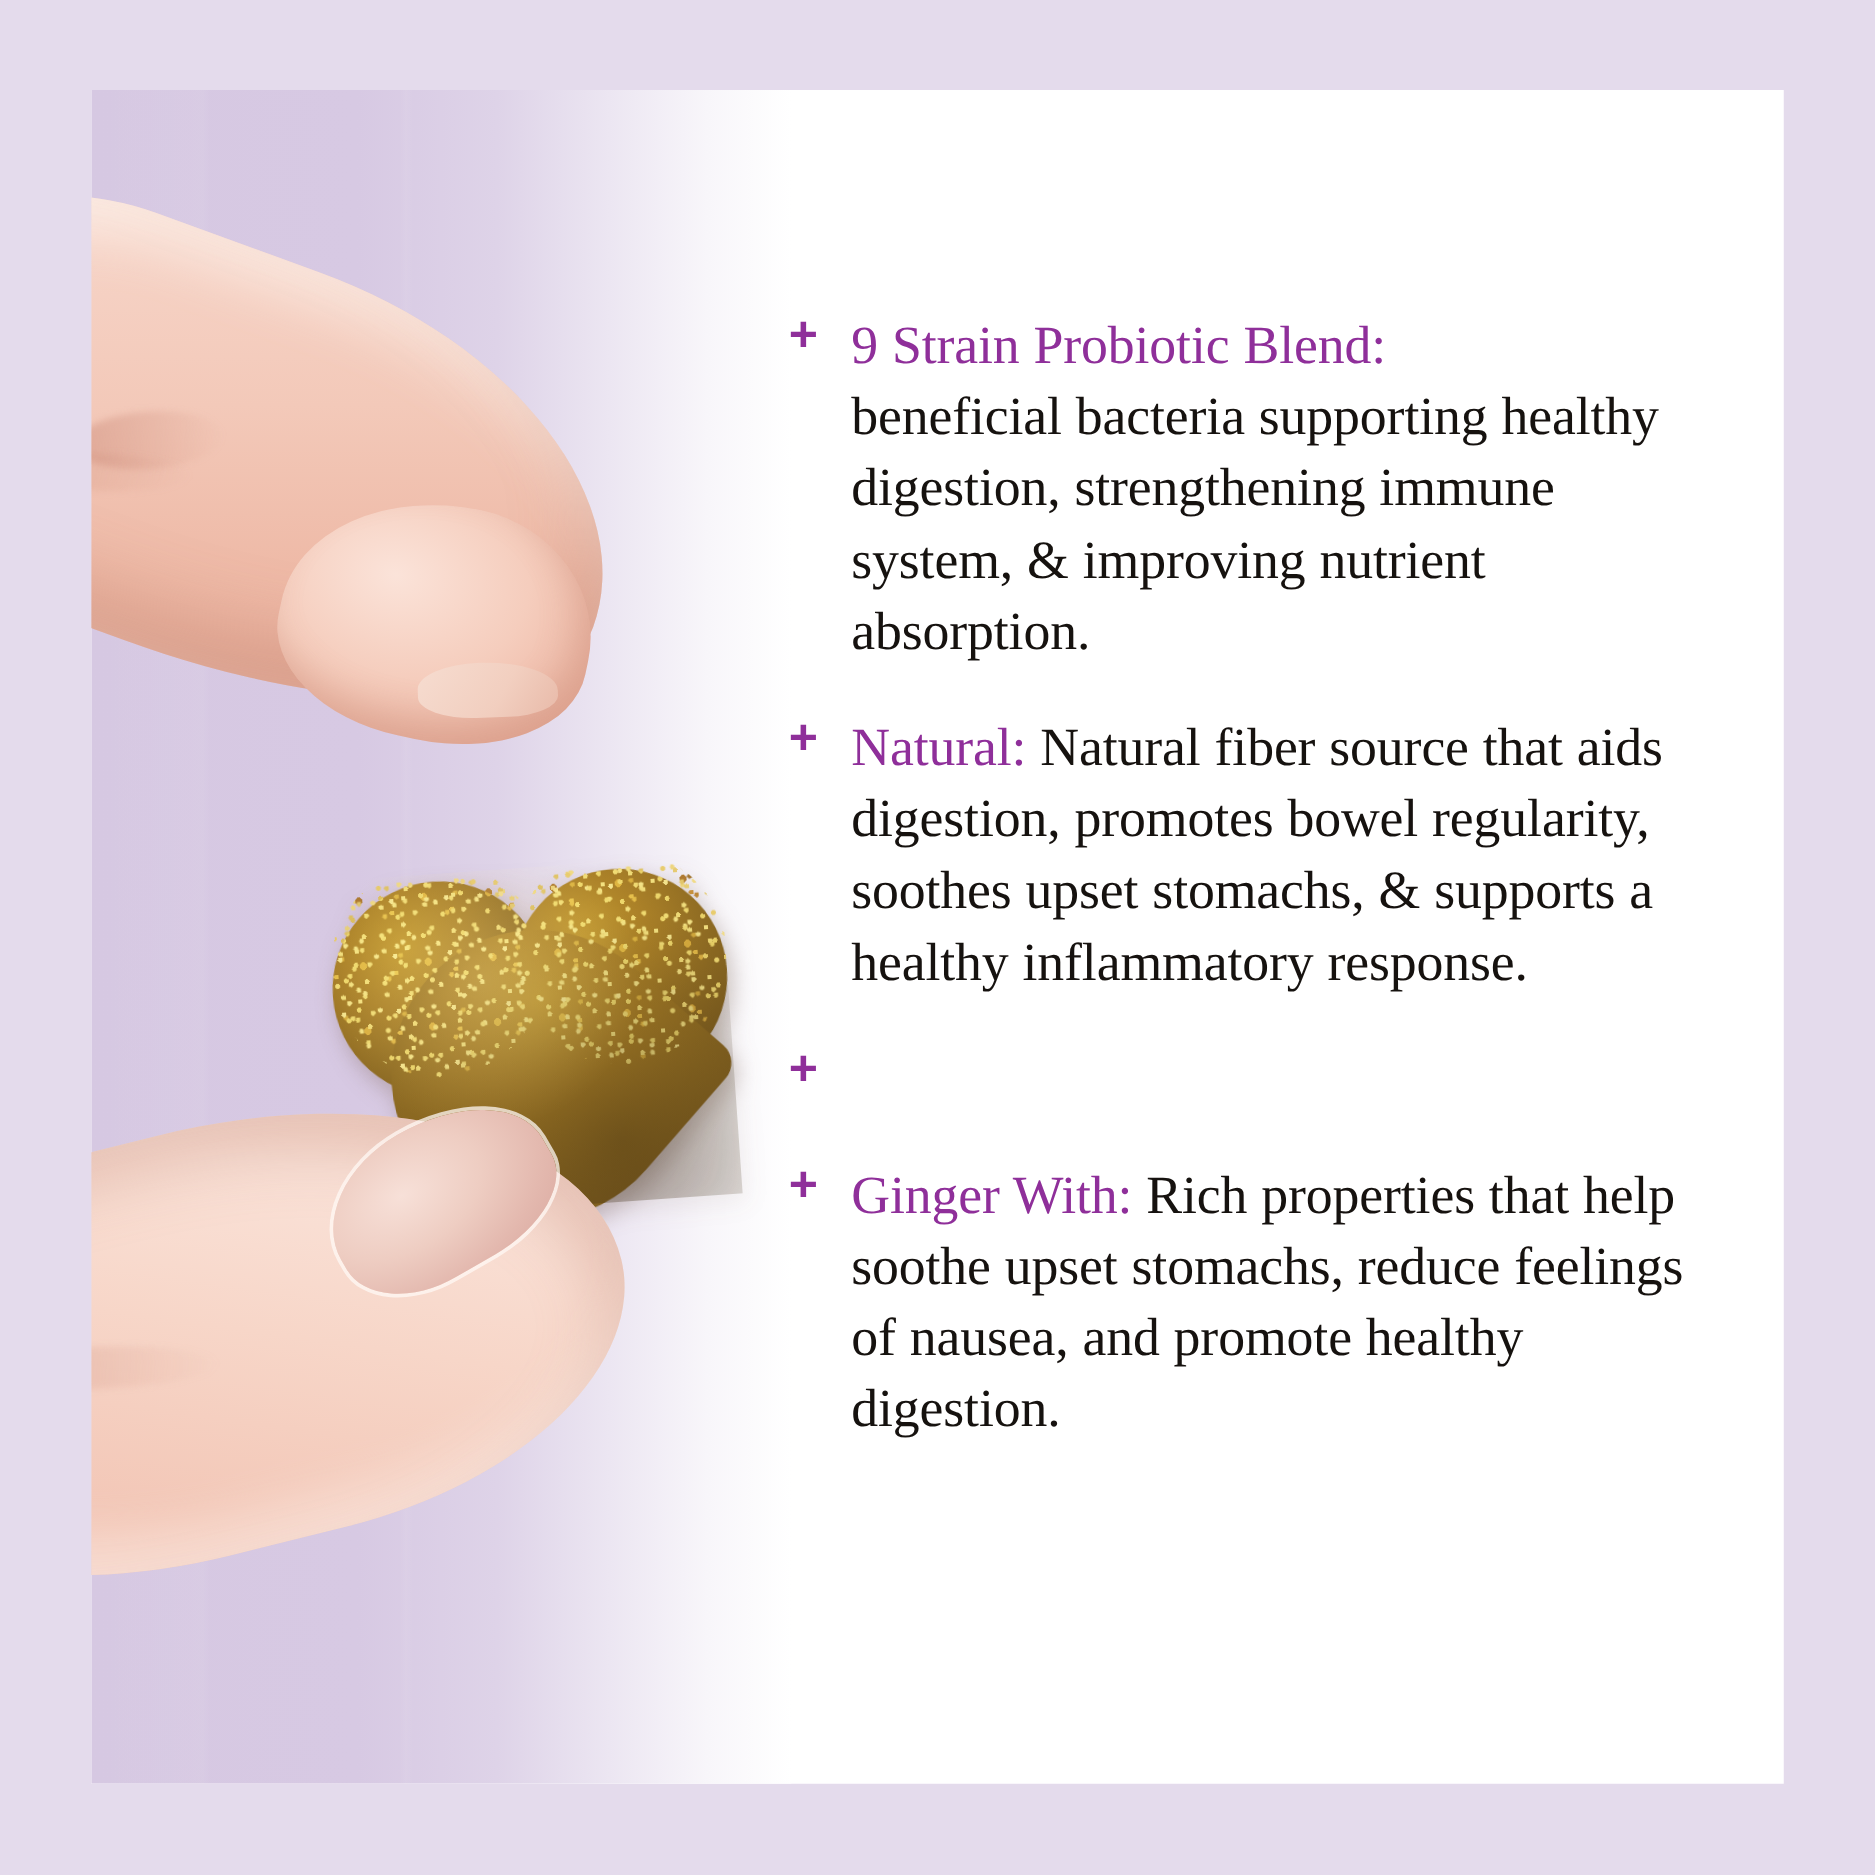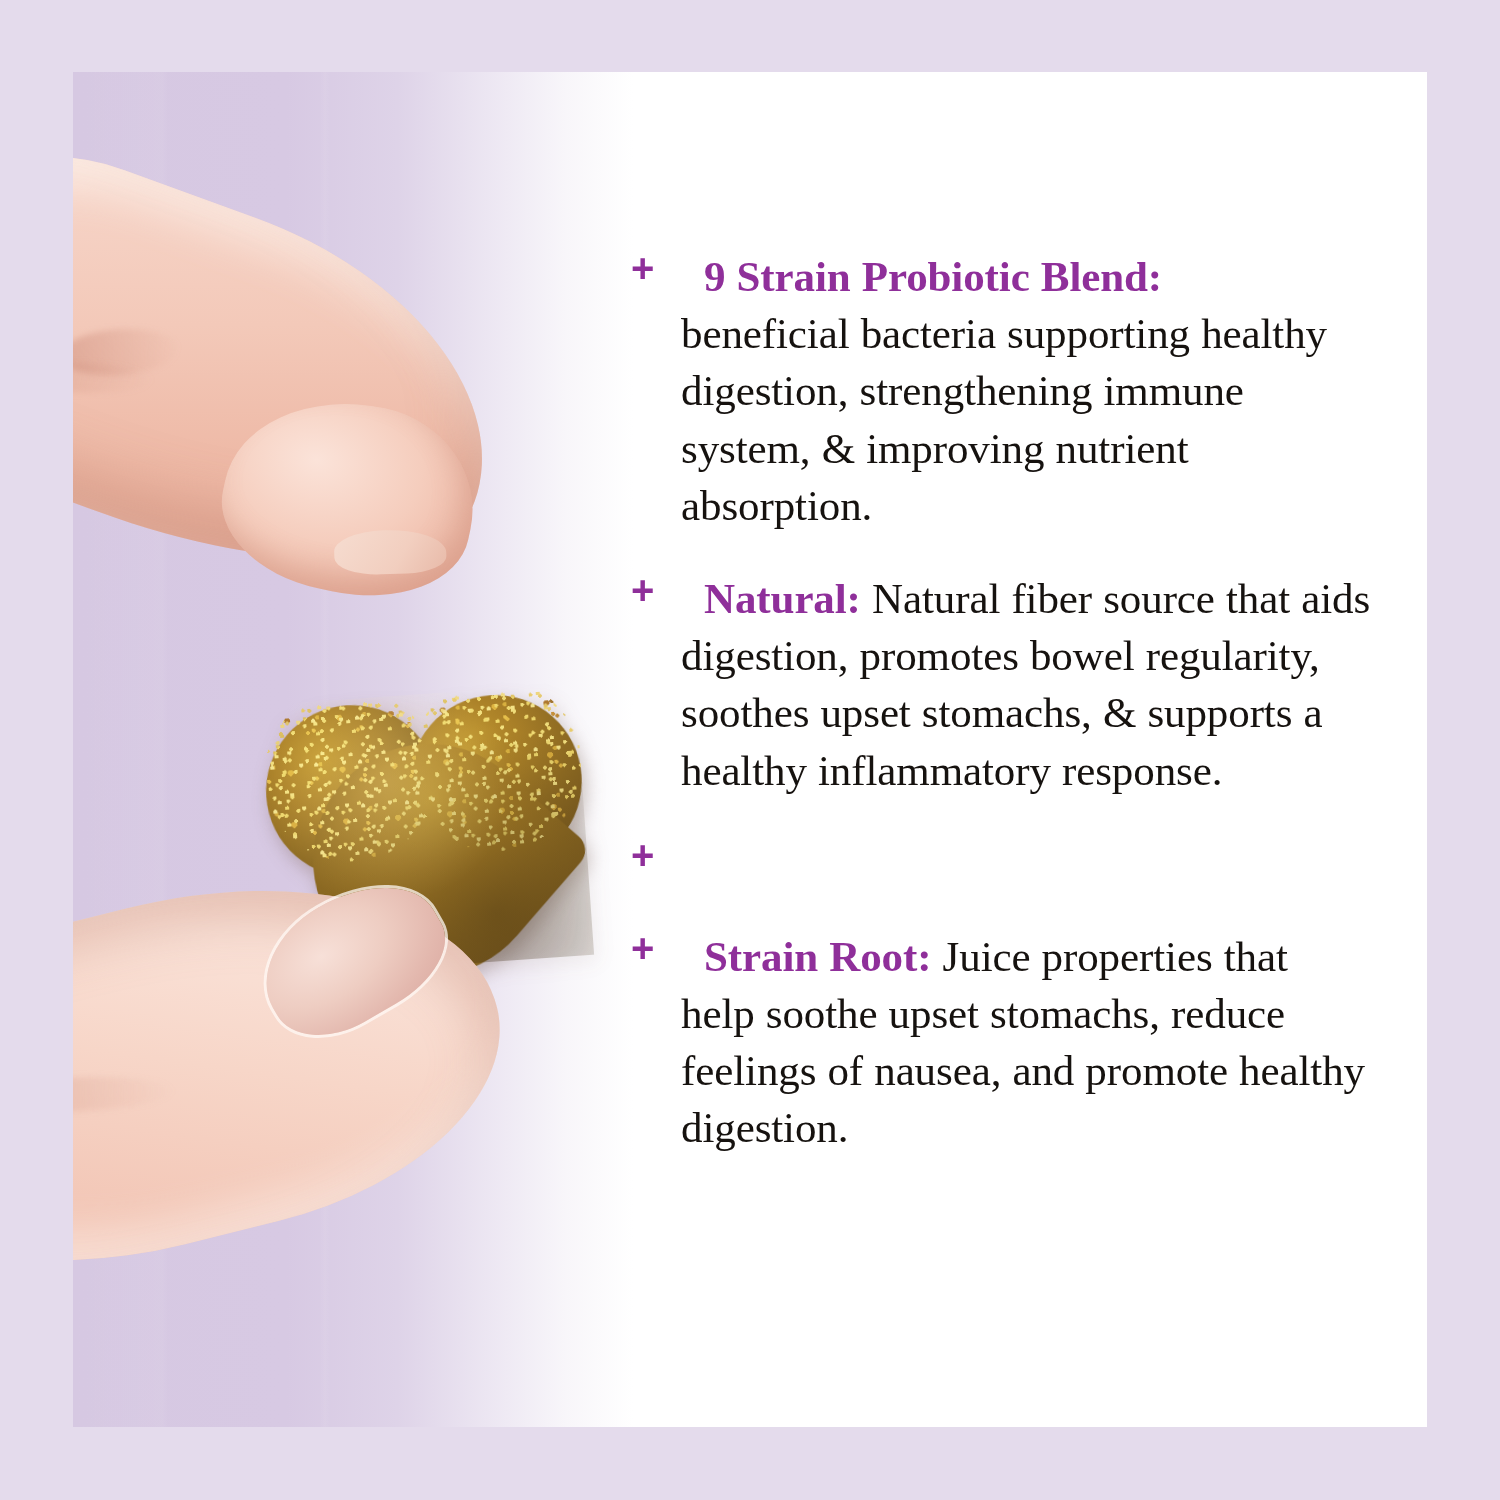--- a/index.html
+++ b/index.html
@@ -269,22 +269,21 @@
   .btext{
     font-size:43px;
     line-height:1.33;
     color:#16120f;
     letter-spacing:-.1px;
     text-align:left;
     word-spacing:.5px;
   }
   .bhead{
     color:#8f2f9a;
-    font-weight:700;
-    margin-left:23px;
+    font-weight:400;
   }
 </style>
 </head>
 <body>
 
 <div id="canvas">
   <div id="panel">
 
     <div id="photo">
       <div class="bands"></div>
@@ -324,18 +323,18 @@
         <div class="btext"><span class="bhead">Natural:</span> <span>Natural fiber source that aids digestion, promotes bowel regularity, soothes upset stomachs, &amp; supports a healthy inflammatory response.</span></div>
       </div>
 
       <div class="bullet">
         <span class="plus">+</span>
         <div class="btext"><br></div>
       </div>
 
       <div class="bullet">
         <span class="plus">+</span>
-        <div class="btext"><span class="bhead">Strain Root:</span> <span>Juice properties that help soothe upset stomachs, reduce feelings of nausea, and promote healthy digestion.</span></div>
+        <div class="btext"><span class="bhead">Ginger With:</span> <span>Rich properties that help soothe upset stomachs, reduce feelings of nausea, and promote healthy digestion.</span></div>
       </div>
 
     </div>
   </div>
 </div>
 
 </body></html>

